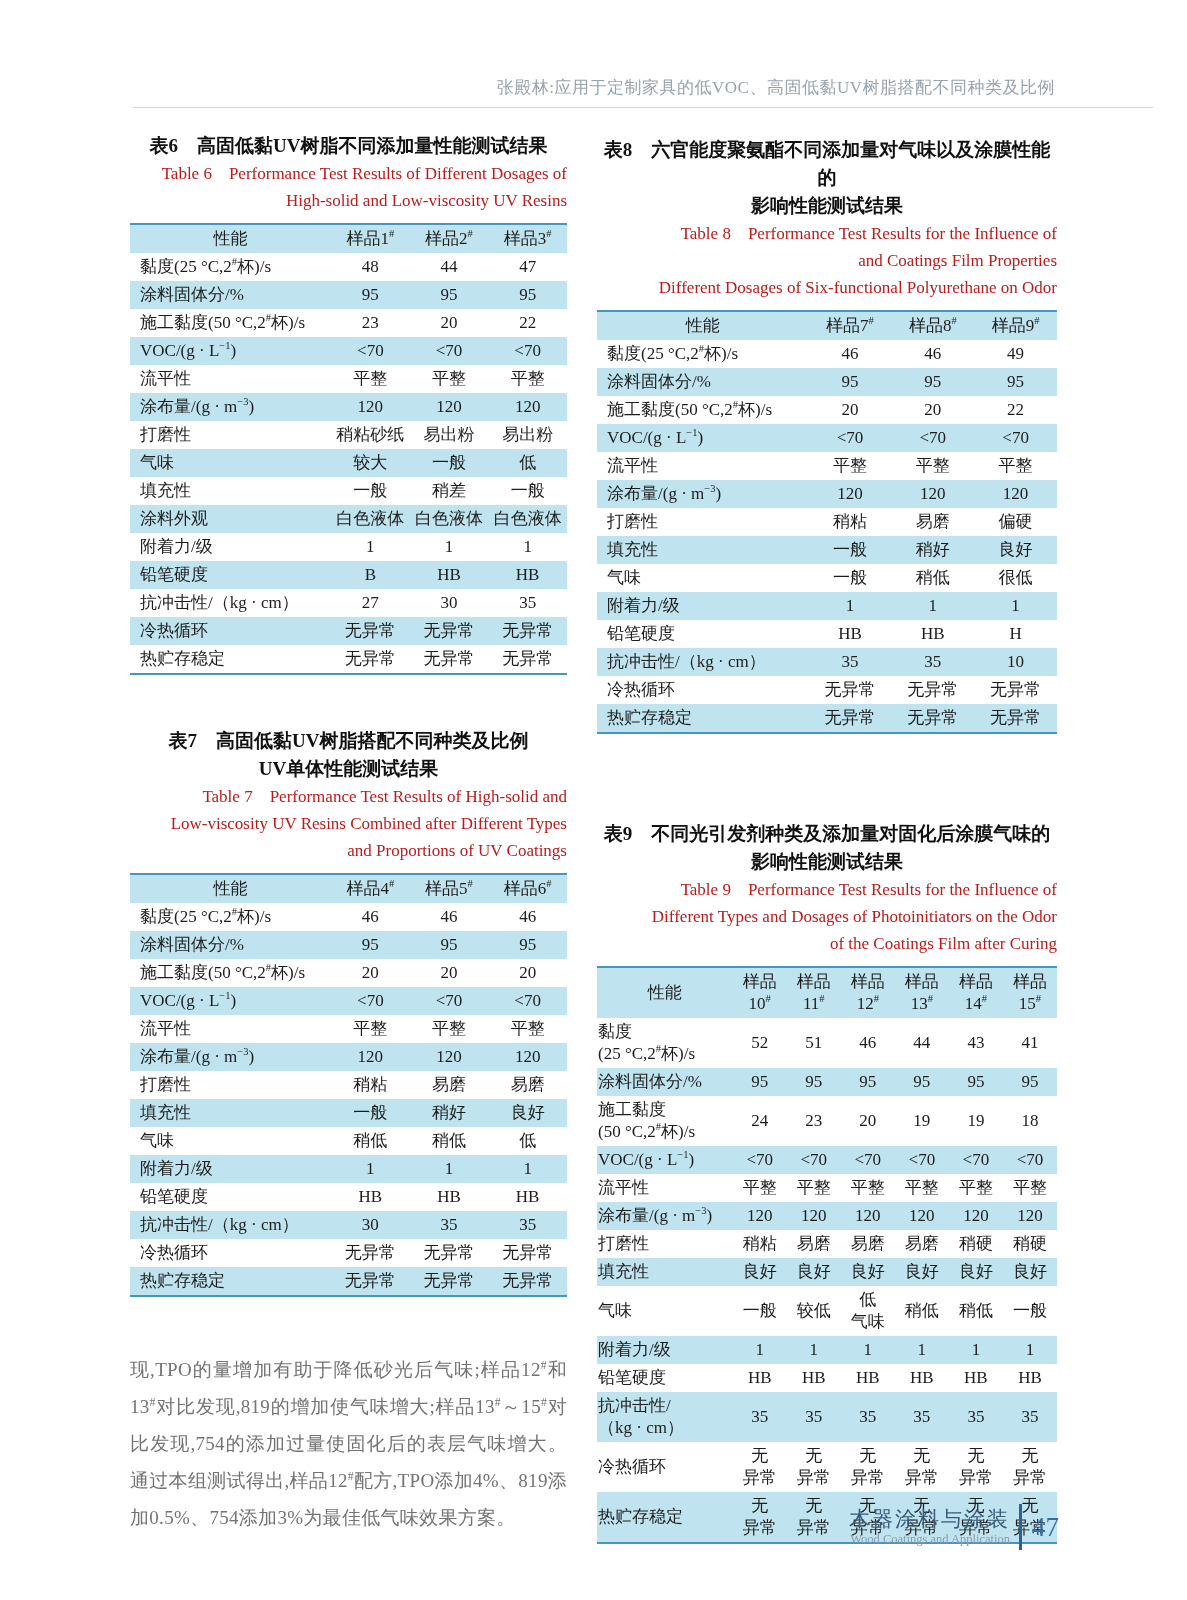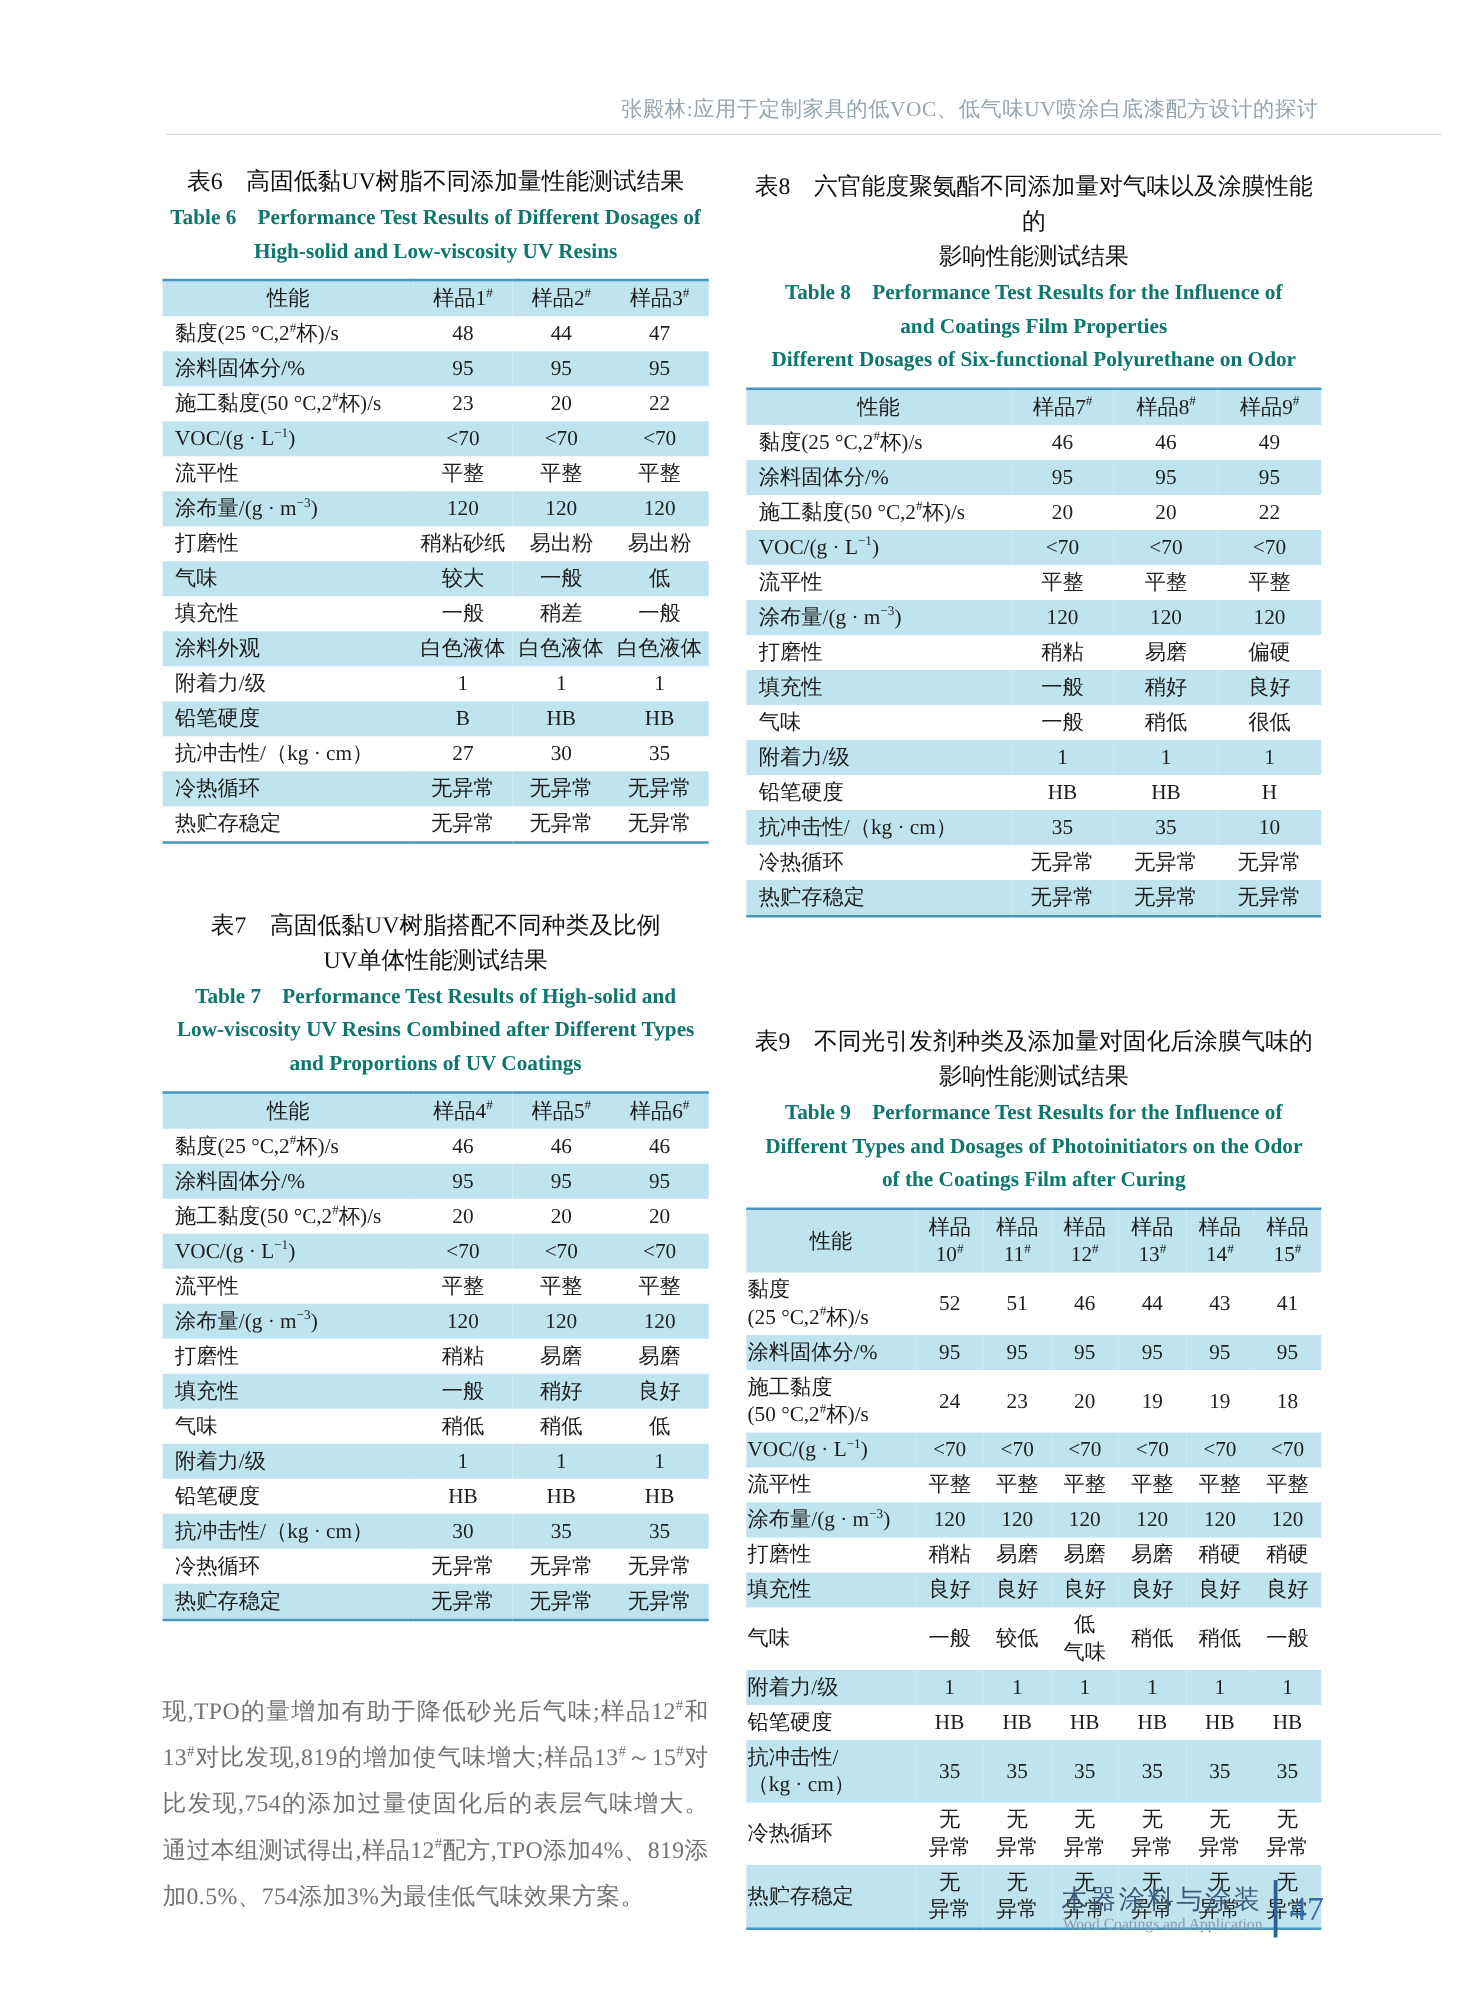--- a/index.html
+++ b/index.html
@@ -8,22 +8,22 @@
   .running-head{position:absolute;top:76px;left:130px;width:925px;text-align:right;
         font-size:17px;color:#96a4ae;letter-spacing:0.5px;}
   .head-rule{position:absolute;top:107px;left:133px;width:1020px;border-top:1px solid #d3d8db;}
   .col{position:absolute;top:126px;}
   .col-left{left:130px;width:437px;}
   .col-right{left:597px;width:460px;}
   .tablock{margin-top:6px;}
   .tablock + .tablock{margin-top:52px;}
   .col-right .tablock:first-child{margin-top:10px;}
   .col-right .tablock + .tablock{margin-top:86px;}
-  .tt-cn div{text-align:center;font-weight:normal;font-size:19px;line-height:28px;color:#111;}
-  .tt-en div{text-align:center;font-weight:bold;font-size:17px;line-height:27px;color:#0f766e;}
+  .tt-cn div{text-align:center;font-weight:bold;font-size:19px;line-height:28px;color:#111;}
+  .tt-en div{text-align:right;font-weight:normal;font-size:17px;line-height:27px;color:#b91c1c;}
   table{width:100%;border-collapse:collapse;margin-top:9px;
         border-top:2px solid #4697bd;border-bottom:2px solid #4697bd;}
   th,td{font-size:17px;font-weight:normal;padding:3px 2px;text-align:center;
         line-height:22px;vertical-align:middle;color:#1d1d1d;}
   tbody td.prop{text-align:left;padding-left:10px;}
   thead tr,tbody tr:nth-child(even){background:#bfe4ef;}
   table.cols7 th,table.cols7 td{padding:3px 1px;}
   sup{font-size:62%;vertical-align:super;line-height:0;}
   .bodytext{margin:54px 0 0 0;font-size:19px;line-height:37px;text-align:justify;
         color:#737373;letter-spacing:0.3px;}
@@ -32,21 +32,21 @@
   .f-cn{font-size:21px;font-weight:normal;color:#3c5a78;letter-spacing:2px;line-height:24px;}
   .f-en{font-size:12.5px;color:#8a9bac;line-height:16px;}
   .f-bar{width:3px;height:46px;background:#2f608e;margin:0 10px 0 9px;}
   .f-page{font-size:27px;color:#3a6ca4;}
 </style>
 </head>
 <body>
 
 <div class="page">
 
-  <div class="running-head">张殿林:应用于定制家具的低VOC、低气味UV喷涂白底漆配方设计的探讨</div>
+  <div class="running-head">张殿林:应用于定制家具的低VOC、高固低黏UV树脂搭配不同种类及比例</div>
   <div class="head-rule"></div>
 
   <div class="col col-left">
     <section class="tablock">
       <div class="tt-cn">
           <div>表6　高固低黏UV树脂不同添加量性能测试结果</div>
         </div>
       <div class="tt-en">
           <div>Table 6　Performance Test Results of Different Dosages of</div>
           <div>High-solid and Low-viscosity UV Resins</div>

